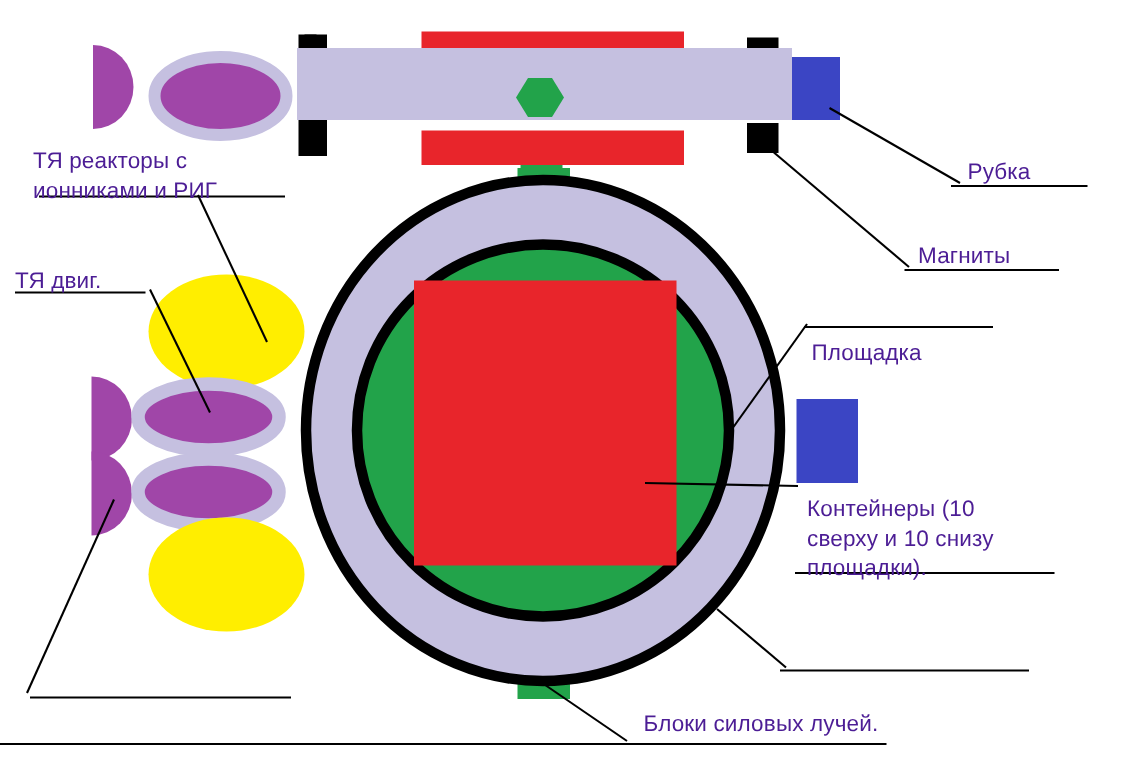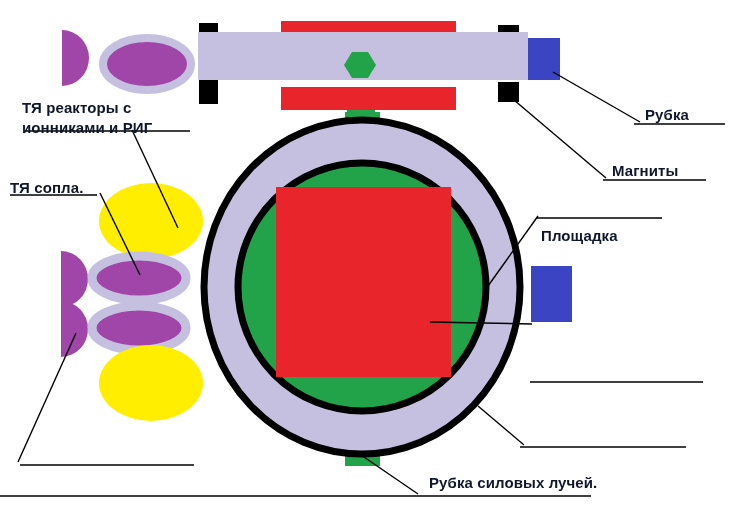--- a/index.html
+++ b/index.html
@@ -18,22 +18,22 @@
   #art {
     position: absolute;
     left: 0;
     top: 0;
     width: 751px;
     height: 518px;
   }
   .lbl {
     position: absolute;
     font-family: "Liberation Sans", sans-serif;
-    font-weight: bold;
-    color: #0f172a;
+    font-weight: normal;
+    color: #4c1d95;
     white-space: pre;
     line-height: 1.30;
     letter-spacing: 0.1px;
   }
   .lbl-15 { font-size: 15px; }
 </style>
 </head>
 <body>
 
 <div id="stage">
@@ -108,26 +108,29 @@
       <line x1="530" y1="382" x2="703" y2="382"></line>
       <line x1="520" y1="447" x2="686" y2="447"></line>
       <line x1="0" y1="496" x2="591" y2="496"></line>
     </g>
 
   </svg>
 
   <div class="lbl lbl-15" style="left:22px; top:98px;">ТЯ реакторы с
 ионниками и РИГ</div>
 
-  <div class="lbl lbl-15" style="left:10px; top:178px;">ТЯ сопла.</div>
+  <div class="lbl lbl-15" style="left:10px; top:178px;">ТЯ двиг.</div>
 
 
   <div class="lbl lbl-15" style="left:645px; top:105px;">Рубка</div>
 
   <div class="lbl lbl-15" style="left:612px; top:161px;">Магниты</div>
 
   <div class="lbl lbl-15" style="left:541px; top:200px;margin-top:26px;">Площадка</div>
 
+  <div class="lbl lbl-15" style="left:538px; top:330px;">Контейнеры (10
+сверху и 10 снизу
+площадки).</div>
 
 
-  <div class="lbl lbl-15" style="left:429px; top:473px;">Рубка силовых лучей.</div>
+  <div class="lbl lbl-15" style="left:429px; top:473px;">Блоки силовых лучей.</div>
 
 </div>
 
 </body></html>

